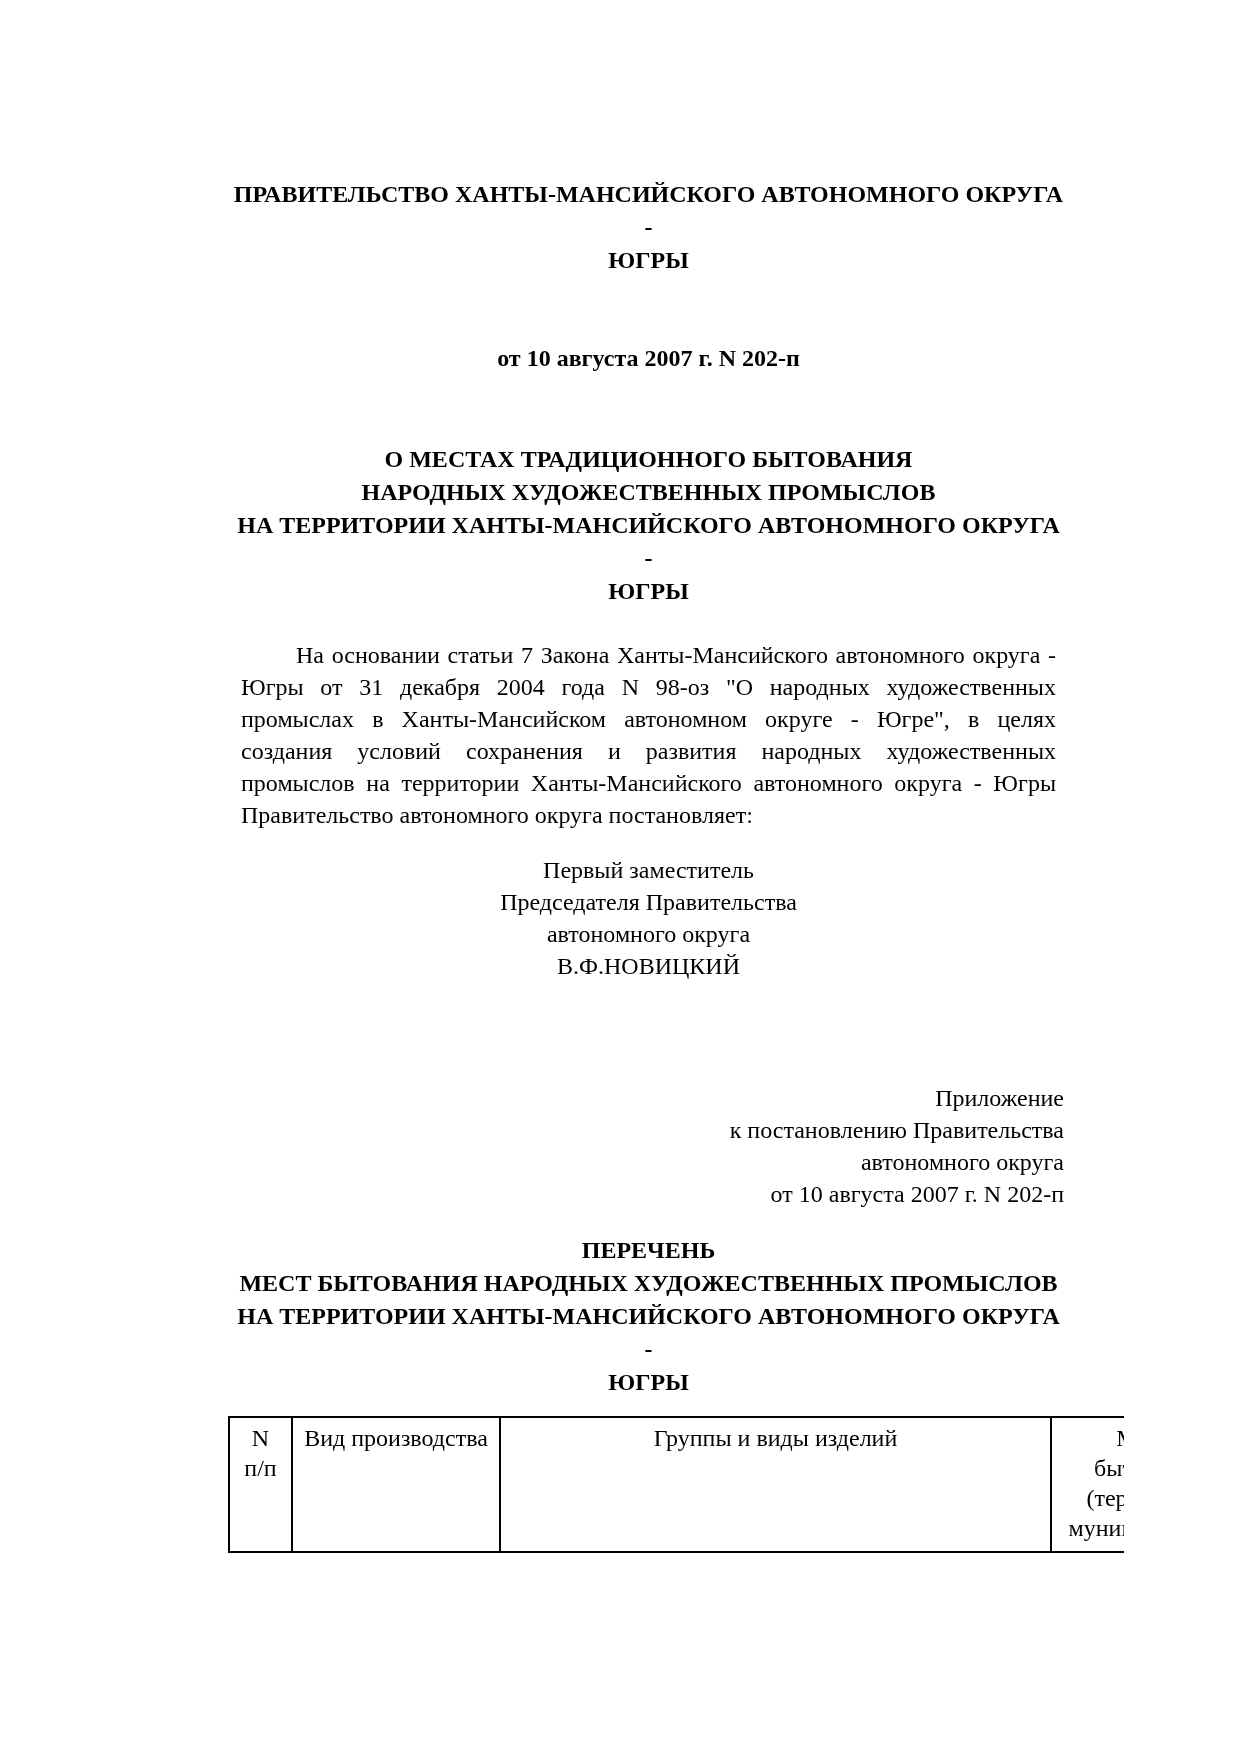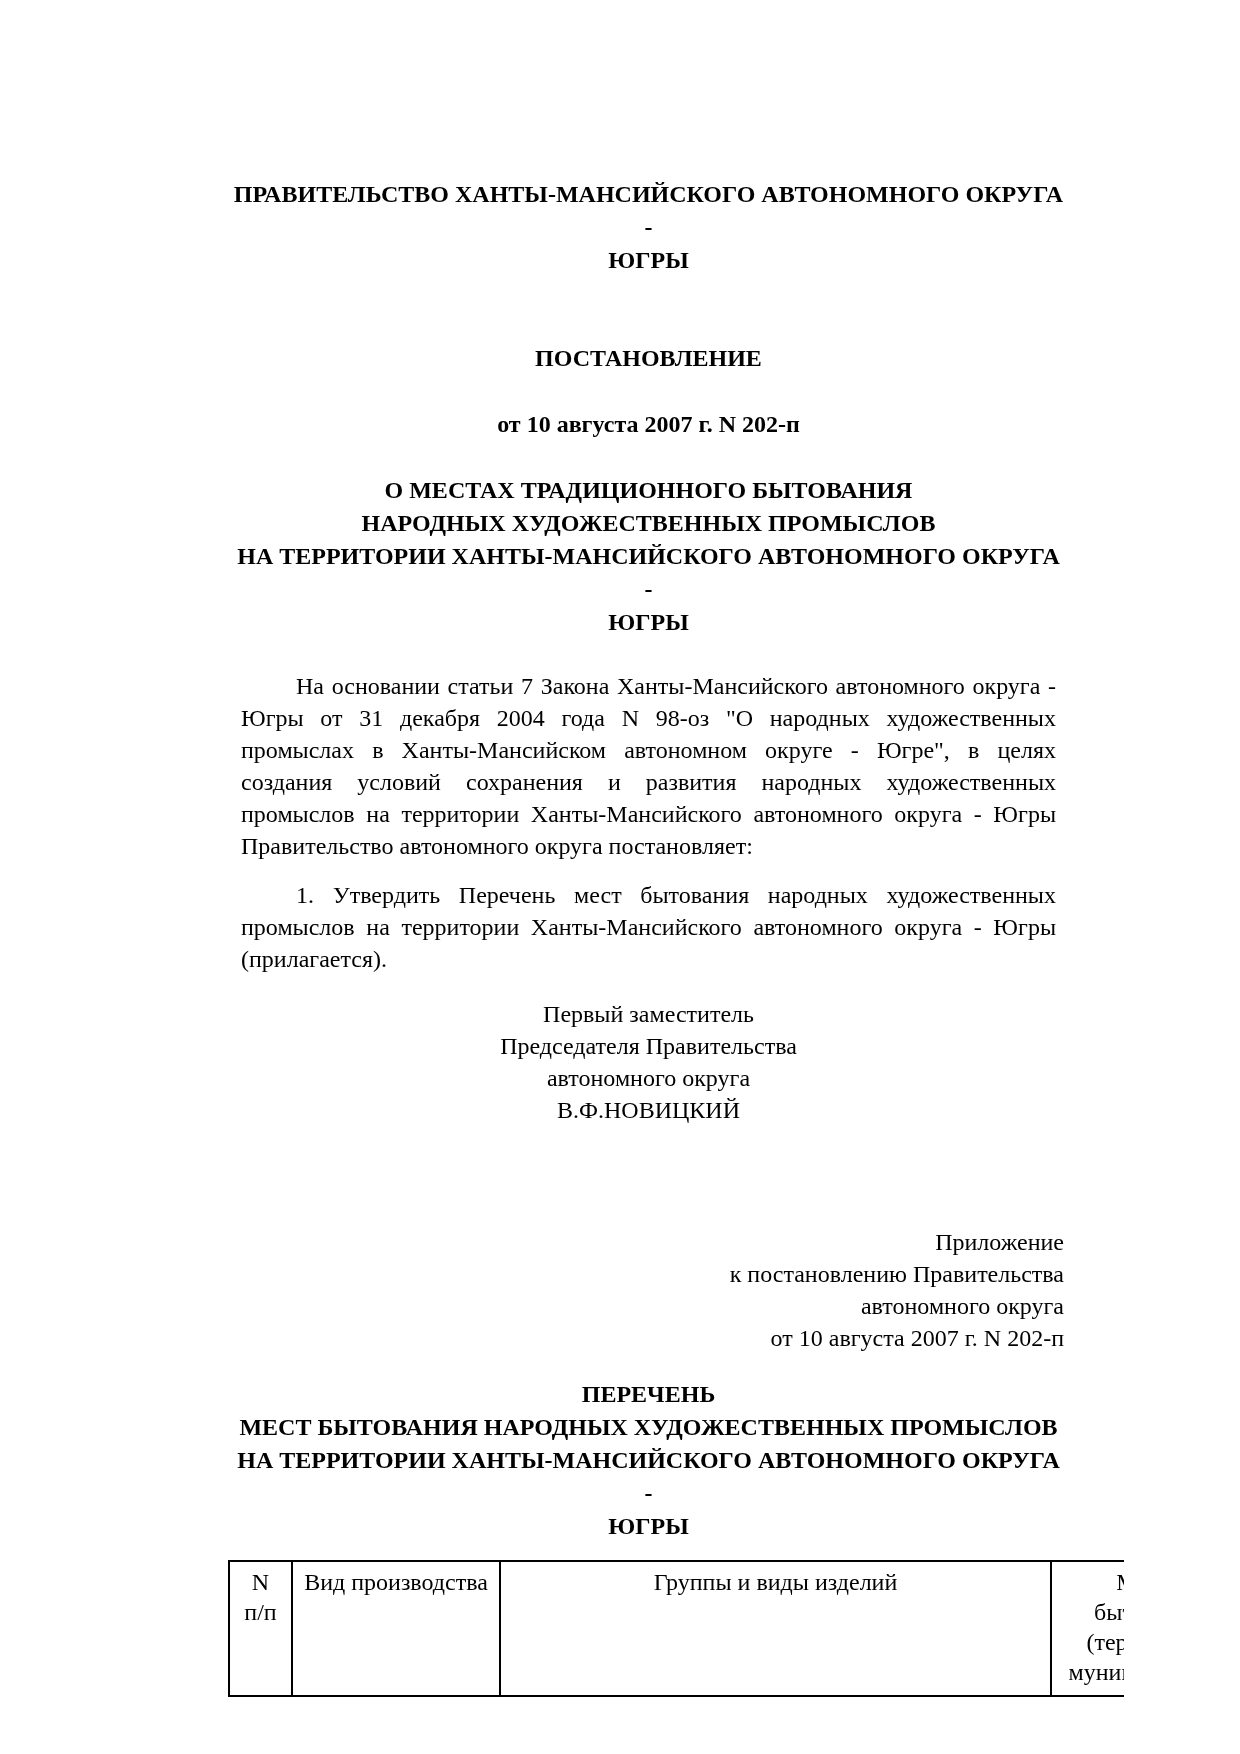--- a/index.html
+++ b/index.html
@@ -22,21 +22,21 @@
     overflow: hidden;
   }
   .heading {
     font-weight: bold;
     text-align: center;
     line-height: 33px;
     white-space: pre-line;
     margin: 0;
   }
   .doc-type-block { margin-top: 32px; }
-  .subject-block  { }
+  .subject-block  { margin-top: 35px; }
   .body-para {
     margin: 8px;
     margin-top: 17px;
     text-align: justify;
     text-indent: 55px;
     line-height: 32px;
   }
   .body-para.first { margin-top: 31px; }
   .right-block {
     text-align: right;
@@ -68,32 +68,30 @@
 </style>
 </head>
 <body>
 
 <div class="page">
 
   <div class="heading">ПРАВИТЕЛЬСТВО ХАНТЫ-МАНСИЙСКОГО АВТОНОМНОГО ОКРУГА -
 ЮГРЫ</div>
 
   <div class="heading doc-type-block">
-    <div>ПОСТАНОВЛЕНИЕ</div>
     <div>от 10 августа 2007 г. N 202-п</div>
   </div>
 
   <div class="heading subject-block">О МЕСТАХ ТРАДИЦИОННОГО БЫТОВАНИЯ
 НАРОДНЫХ ХУДОЖЕСТВЕННЫХ ПРОМЫСЛОВ
 НА ТЕРРИТОРИИ ХАНТЫ-МАНСИЙСКОГО АВТОНОМНОГО ОКРУГА -
 ЮГРЫ</div>
 
   <p class="body-para first">На основании статьи 7 Закона Ханты-Мансийского автономного округа - Югры от 31 декабря 2004 года N 98-оз "О народных художественных промыслах в Ханты-Мансийском автономном округе - Югре", в целях создания условий сохранения и развития народных художественных промыслов на территории Ханты-Мансийского автономного округа - Югры Правительство автономного округа постановляет:</p>
 
-  <p class="body-para">1. Утвердить Перечень мест бытования народных художественных промыслов на территории Ханты-Мансийского автономного округа - Югры (прилагается).</p>
 
 
   <div class="right-block signature-block">Первый заместитель
 Председателя Правительства
 автономного округа
 В.Ф.НОВИЦКИЙ</div>
 
   <div class="right-block annex-ref-block">Приложение
 к постановлению Правительства
 автономного округа

